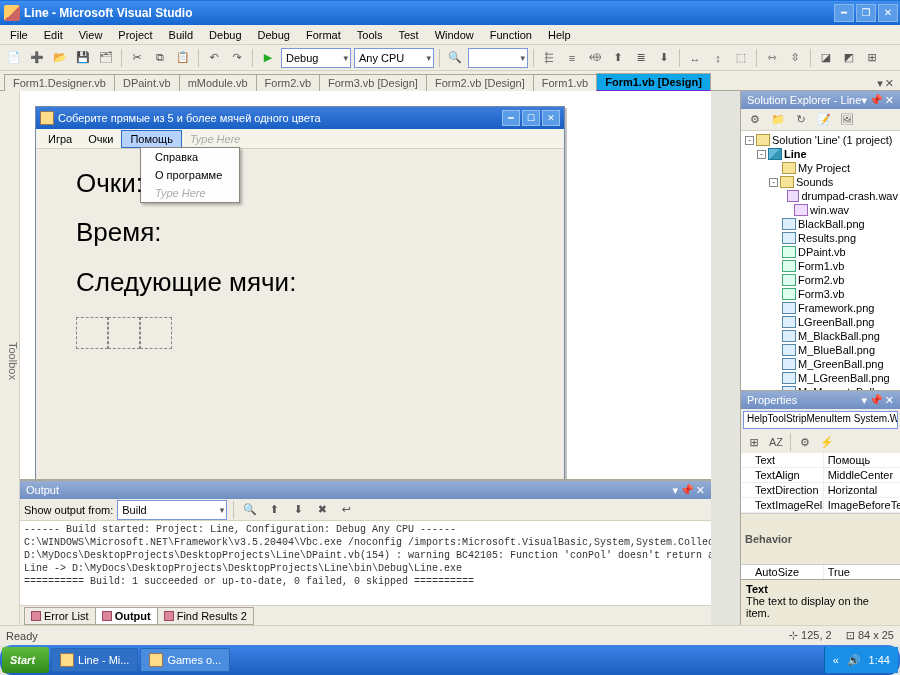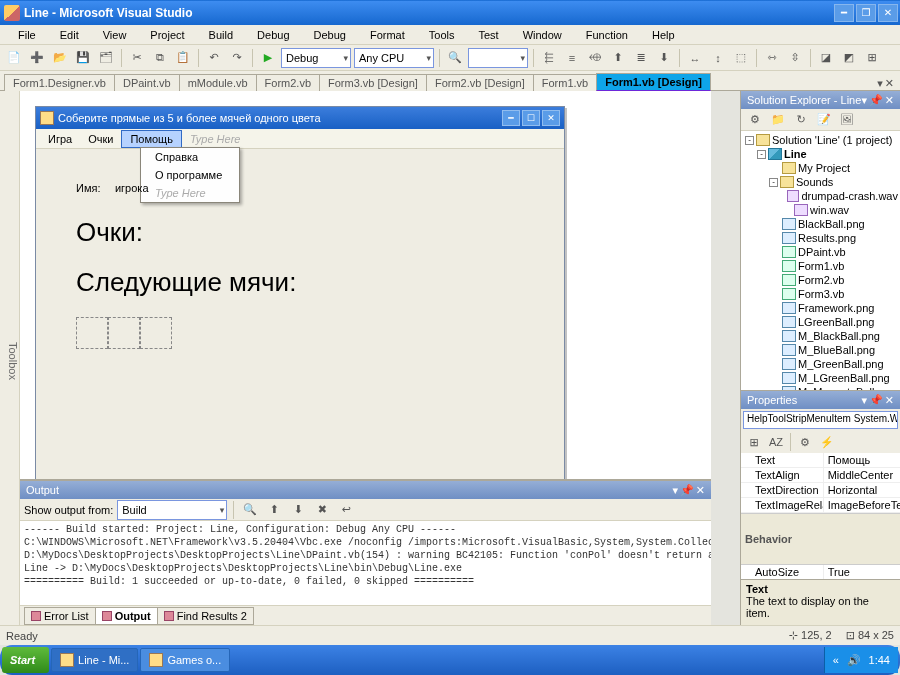--- a/index.html
+++ b/index.html
@@ -2,21 +2,21 @@
 <html><head>
 <meta charset="utf-8">
 <style>
 * { box-sizing: border-box; margin: 0; padding: 0; font-family: Tahoma, Arial, sans-serif; font-size: 11px; }
 body { width: 900px; height: 675px; background: #e4e4de; display: flex; flex-direction: column; overflow: hidden; }
 .title-bar { background: linear-gradient(to bottom, #0a5fc7, #3d8cf0 5%, #1668cf); color: #fff; height: 25px; display: flex; align-items: center; padding: 0 2px 0 4px; }
 .vs-icon { width: 16px; height: 16px; margin-right: 4px; background: linear-gradient(135deg,#fc6 0 50%,#c66 50% 100%); border-radius:2px; }
 .title-text { flex: 1; font-weight: bold; font-size: 12px; }
 .win-btns { display: flex; gap: 2px; }
 .win-btn { width: 20px; height: 18px; background: #5a9ce8; border:1px solid #fff4; color:#fff; display:flex;align-items:center;justify-content:center;cursor:pointer;font-size:10px; }
-.menu-bar { height: 20px; display:flex; align-items:center; background:#efede3; border-bottom:1px solid #d5d2bf; padding-left:12px; gap:12px; }
+.menu-bar { height: 20px; display:flex; align-items:center; background:#efede3; border-bottom:1px solid #d5d2bf; padding-left:4px; gap:4px; }
 .menu-item { padding: 2px 6px; cursor:pointer; }
 .toolbar { height: 26px; background:#efede3; border-bottom:1px solid #d5d2bf; display:flex; align-items:center; padding:0 4px; gap:3px; }
 .tb-btn { width:20px; height:20px; display:flex;align-items:center;justify-content:center; color:#555; cursor:pointer; border:1px solid transparent; }
 .tb-sel { height:20px; border:1px solid #7a96df; background:#fff; padding:0 14px 0 4px; display:flex;align-items:center; position:relative; font-size:11px; }
 .tb-sel::after{content:"▾"; position:absolute; right:2px; font-size:9px; color:#555;}
 .sep{width:1px;height:18px;background:#c7c4b0;margin:0 2px;}
 .tabs-row { height: 20px; background:#efede3; display:flex; align-items:flex-end; padding:0 4px; gap:0; border-bottom:1px solid #aca899; }
 .doc-tab { padding:2px 8px; background:#efede3; border:1px solid #aca899; border-bottom:none; margin-right:-1px; cursor:pointer; font-size:11px; color:#555; position:relative; top:1px;}
 .doc-tab.active { background:#0ea5e9; color:#000; font-weight:bold; border-bottom:1px solid #6d28d9;}
 .tabs-row .tab-ctrls{margin-left:auto;display:flex;gap:2px;color:#555;padding-right:2px;}
@@ -184,22 +184,22 @@
             <div class="dfm-item">Очки</div>
             <div class="dfm-item hl">Помощь</div>
             <div class="dfm-item dfm-type">Type Here</div>
           </div>
         <div class="dropdown" id="dd">
             <div class="dd-item">Справка</div>
             <div class="dd-item">О программе</div>
             <div class="dd-item type">Type Here</div>
           </div>
         <div class="form-body">
-          <div class="f-label"><span>Имя:</span>&nbsp;&nbsp;<span>игрока</span></div>
           <div class="f-label">Очки:</div>
+          <div class="f-label">Время:</div>
           <div class="f-label">Следующие мячи:</div>
           <div class="next-balls">
             <div class="ball-slot"></div>
             <div class="ball-slot"></div>
             <div class="ball-slot"></div>
           </div>
         </div>
       </div>
 
     </div>

